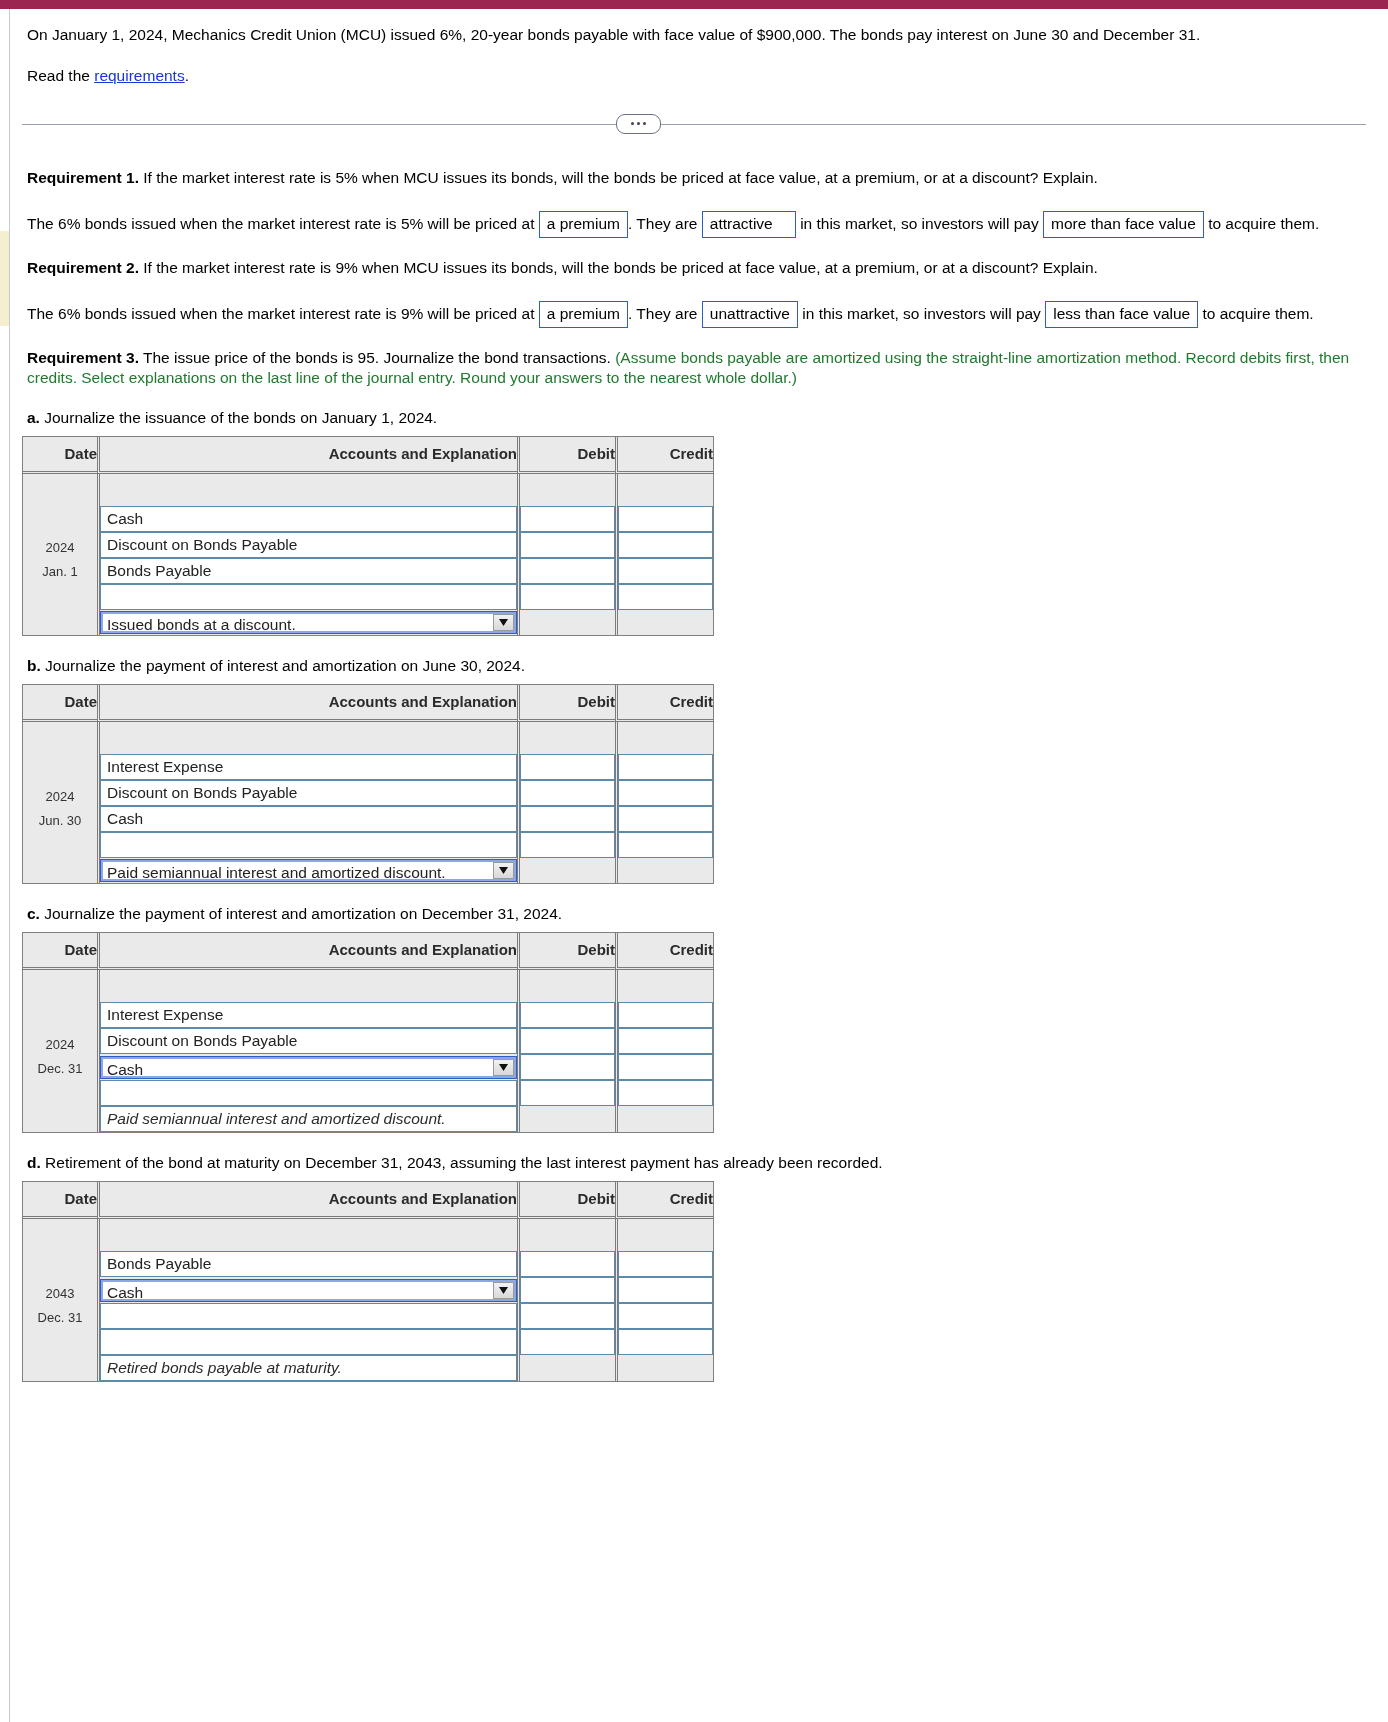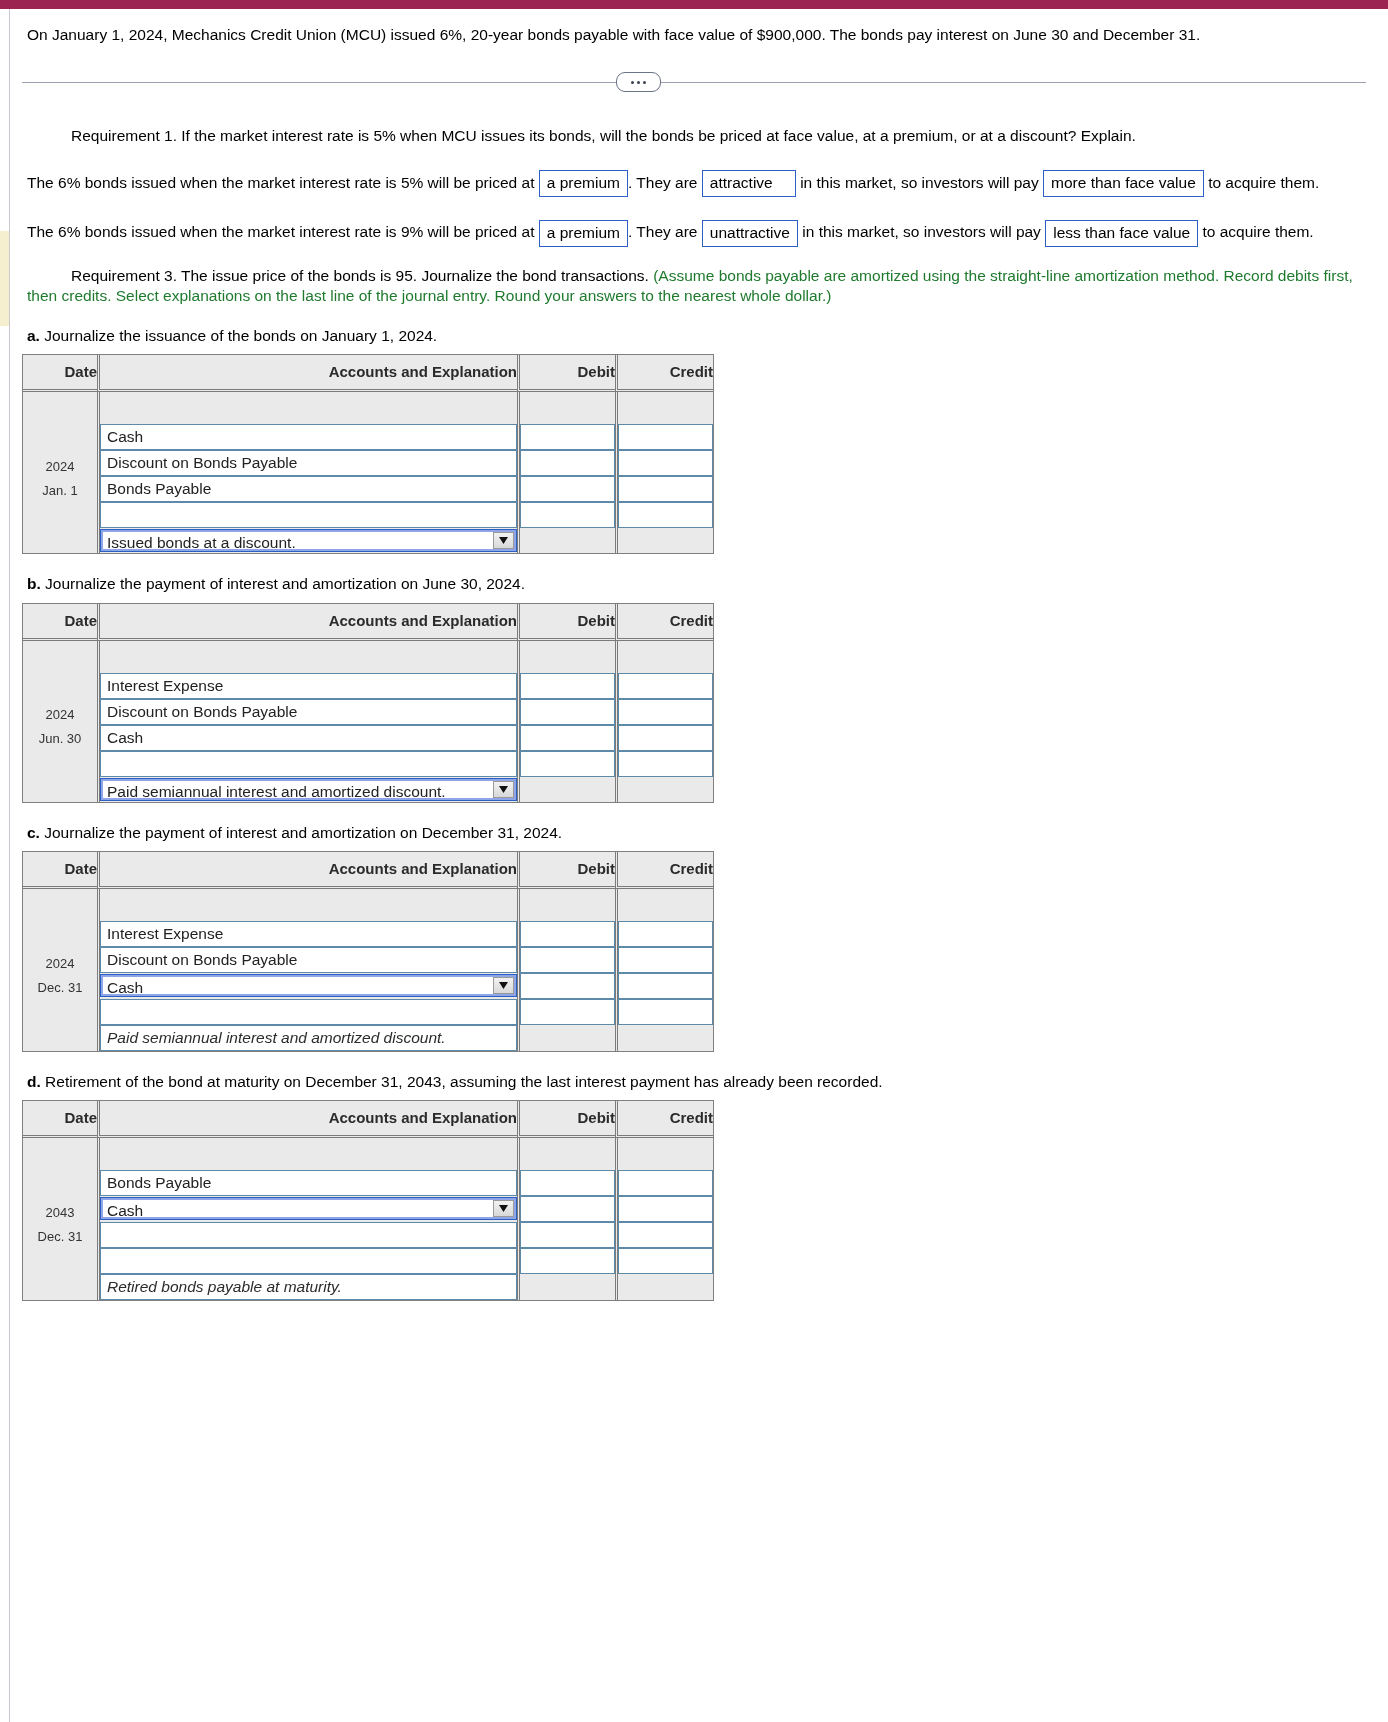--- a/index.html
+++ b/index.html
@@ -85,21 +85,21 @@
     display: block;
     width: 3px;
     height: 3px;
     background: #3c4250;
     border-radius: 50%;
   }
 
   
   .reqblock { padding: 0 30px 0 27px; }
   .reqhead { margin: 0 0 20px 0; line-height: 1.3; }
-  .reqhead b { font-weight: normal; margin-left: 44px; }
+  .reqhead b { font-weight: bold; }
   .green { color: #1f7a2e; }
 
   .answer-line {
     margin: 0 0 18px 0;
     line-height: 2.05;
   }
   .ansbox {
     display: inline-block;
     border: 1px solid #2b5fc4;
     background: #ffffff;
@@ -215,20 +215,21 @@
 <body>
 
 <div class="topbar"></div>
 <div class="page-left-rule"></div>
 <div class="yellow-strip"></div>
 
 <div class="content">
 
   <div class="intro">
     <p>On January 1, 2024, Mechanics Credit Union (MCU) issued 6%, 20-year bonds payable with face value of $900,000. The bonds pay interest on June 30 and December 31.</p>
+    <p><span>Read the </span><span class="link">requirements</span><span>.</span></p>
   </div>
 
   <div class="divider-wrap">
     <div class="divider-line"></div>
     <div class="ellipsis-pill">
       <i></i>
       <i></i>
       <i></i>
     </div>
   </div>
@@ -238,20 +239,21 @@
     <p class="reqhead"><b>Requirement 1.</b><span> If the market interest rate is 5% when MCU issues its bonds, will the bonds be priced at face value, at a premium, or at a discount? Explain.</span></p>
     <p class="answer-line">
       <span>The 6% bonds issued when the market interest rate is 5% will be priced at</span>
       <span class="ansbox w-prem">a premium</span><span>. They are</span>
       <span class="ansbox w-attr">attractive</span>
       <span>in this market, so investors will pay</span>
       <span class="ansbox w-face">more than face value</span>
       <span>to acquire them.</span>
     </p>
 
+    <p class="reqhead"><b>Requirement 2.</b><span> If the market interest rate is 9% when MCU issues its bonds, will the bonds be priced at face value, at a premium, or at a discount? Explain.</span></p>
     <p class="answer-line">
       <span>The 6% bonds issued when the market interest rate is 9% will be priced at</span>
       <span class="ansbox w-prem">a premium</span><span>. They are</span>
       <span class="ansbox w-attr">unattractive</span>
       <span>in this market, so investors will pay</span>
       <span class="ansbox w-face">less than face value</span>
       <span>to acquire them.</span>
     </p>
 
     <p class="reqhead"><b>Requirement 3.</b><span> The issue price of the bonds is 95. Journalize the bond transactions. </span><span class="green">(Assume bonds payable are amortized using the straight-line amortization method. Record debits first, then credits. Select explanations on the last line of the journal entry. Round your answers to the nearest whole dollar.)</span></p>

